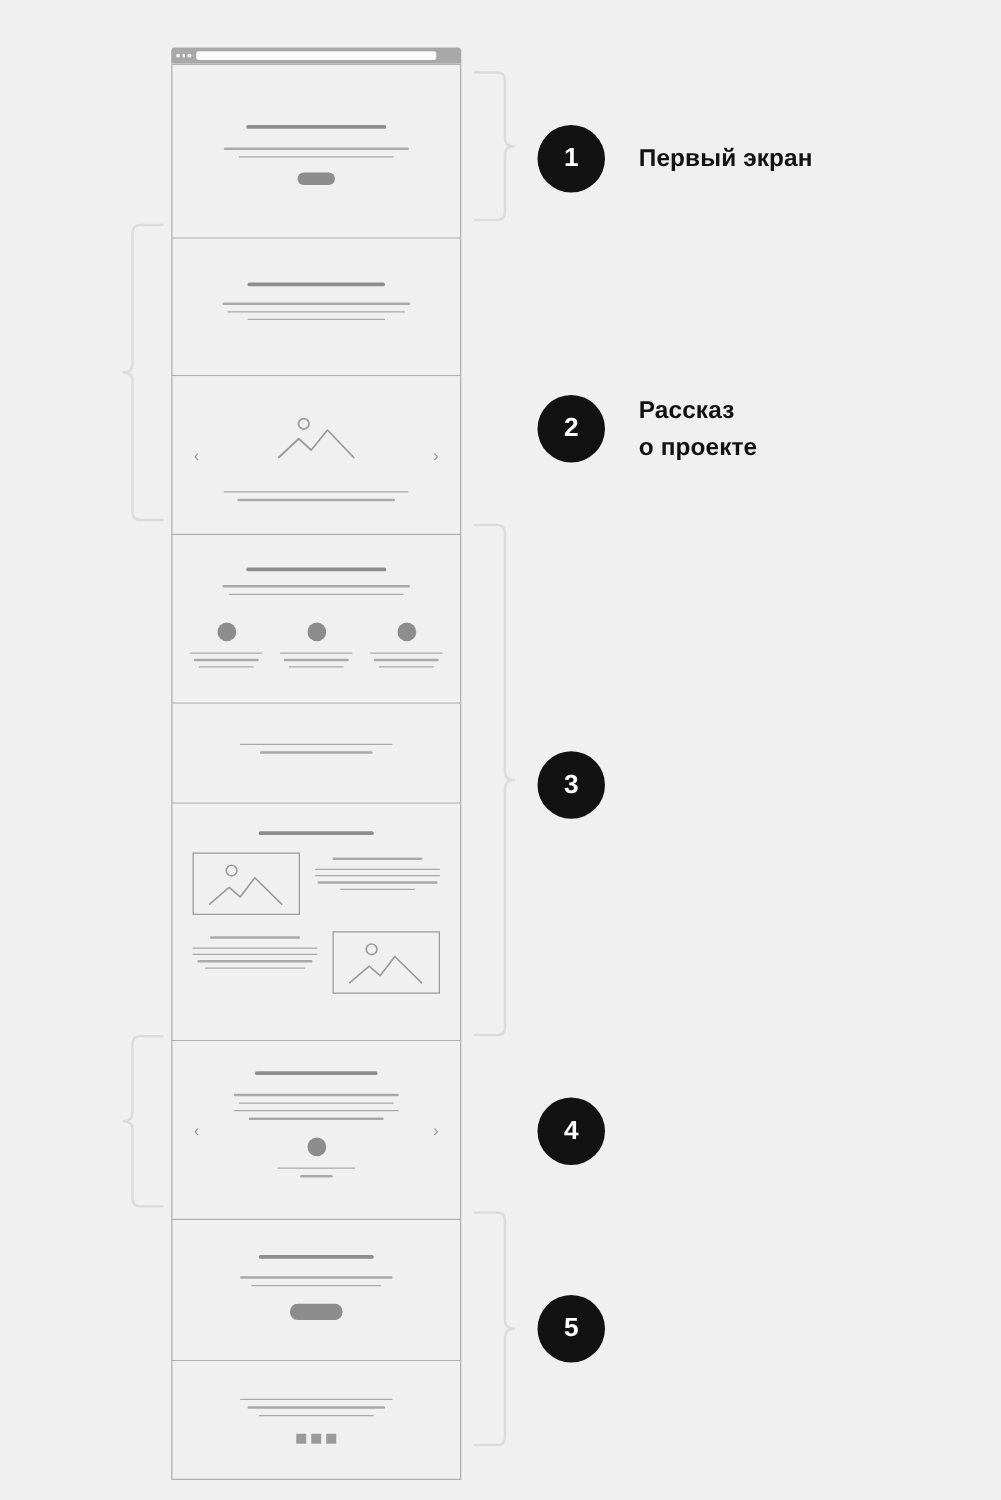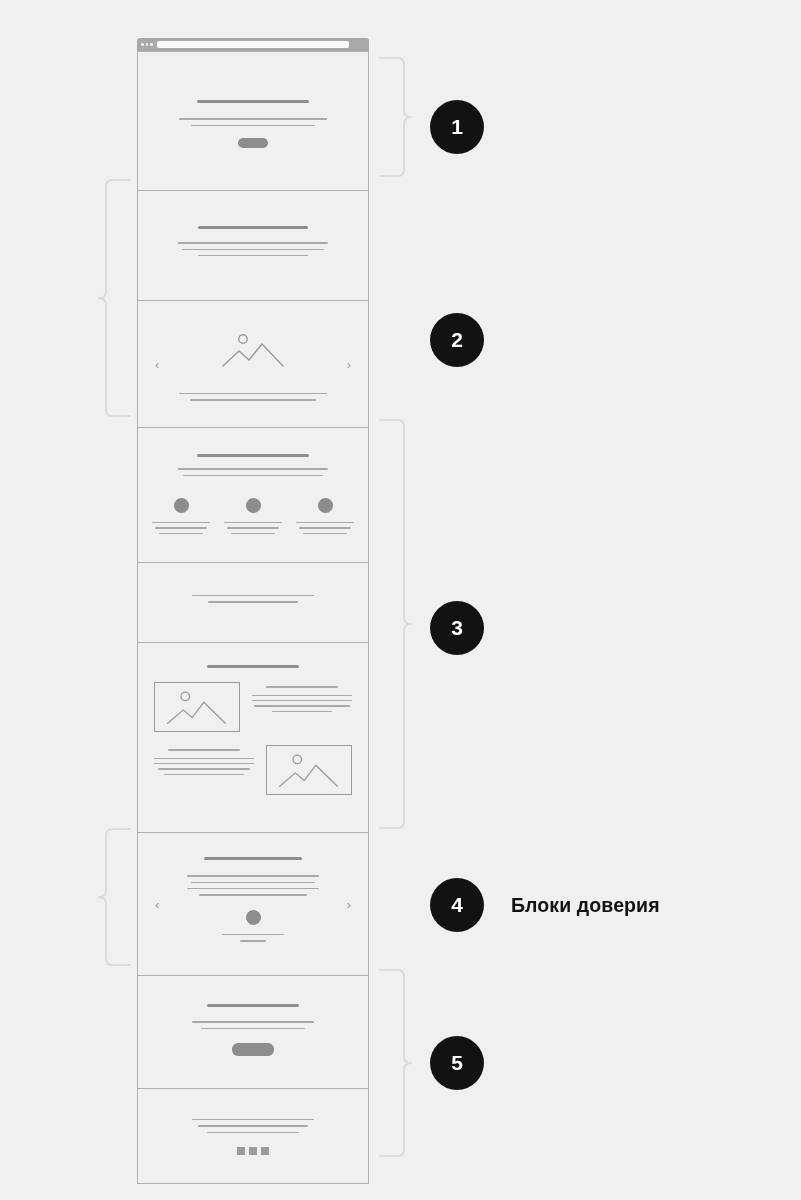--- a/index.html
+++ b/index.html
@@ -365,32 +365,34 @@
         <span class="sq"></span>
         <span class="sq"></span>
         <span class="sq"></span>
       </div>
     </div>
 
   </div>
 
   <div class="legend-item" style="left:430px; top:100px;">
     <span class="badge">1</span>
+    <span class="legend-label">Первый экран</span>
   </div>
 
   <div class="legend-item" style="left:430px; top:313px;">
     <span class="badge">2</span>
+    <span class="legend-label">Рассказ
+о проекте</span>
   </div>
 
   <div class="legend-item" style="left:430px; top:601px;">
     <span class="badge">3</span>
   </div>
 
   <div class="legend-item" style="left:430px; top:878px;">
     <span class="badge">4</span>
-    <span class="legend-label">Блоки доверия</span>
   </div>
 
   <div class="legend-item" style="left:430px; top:1036px;">
     <span class="badge">5</span>
   </div>
 
 </div>
 
 </body></html>

